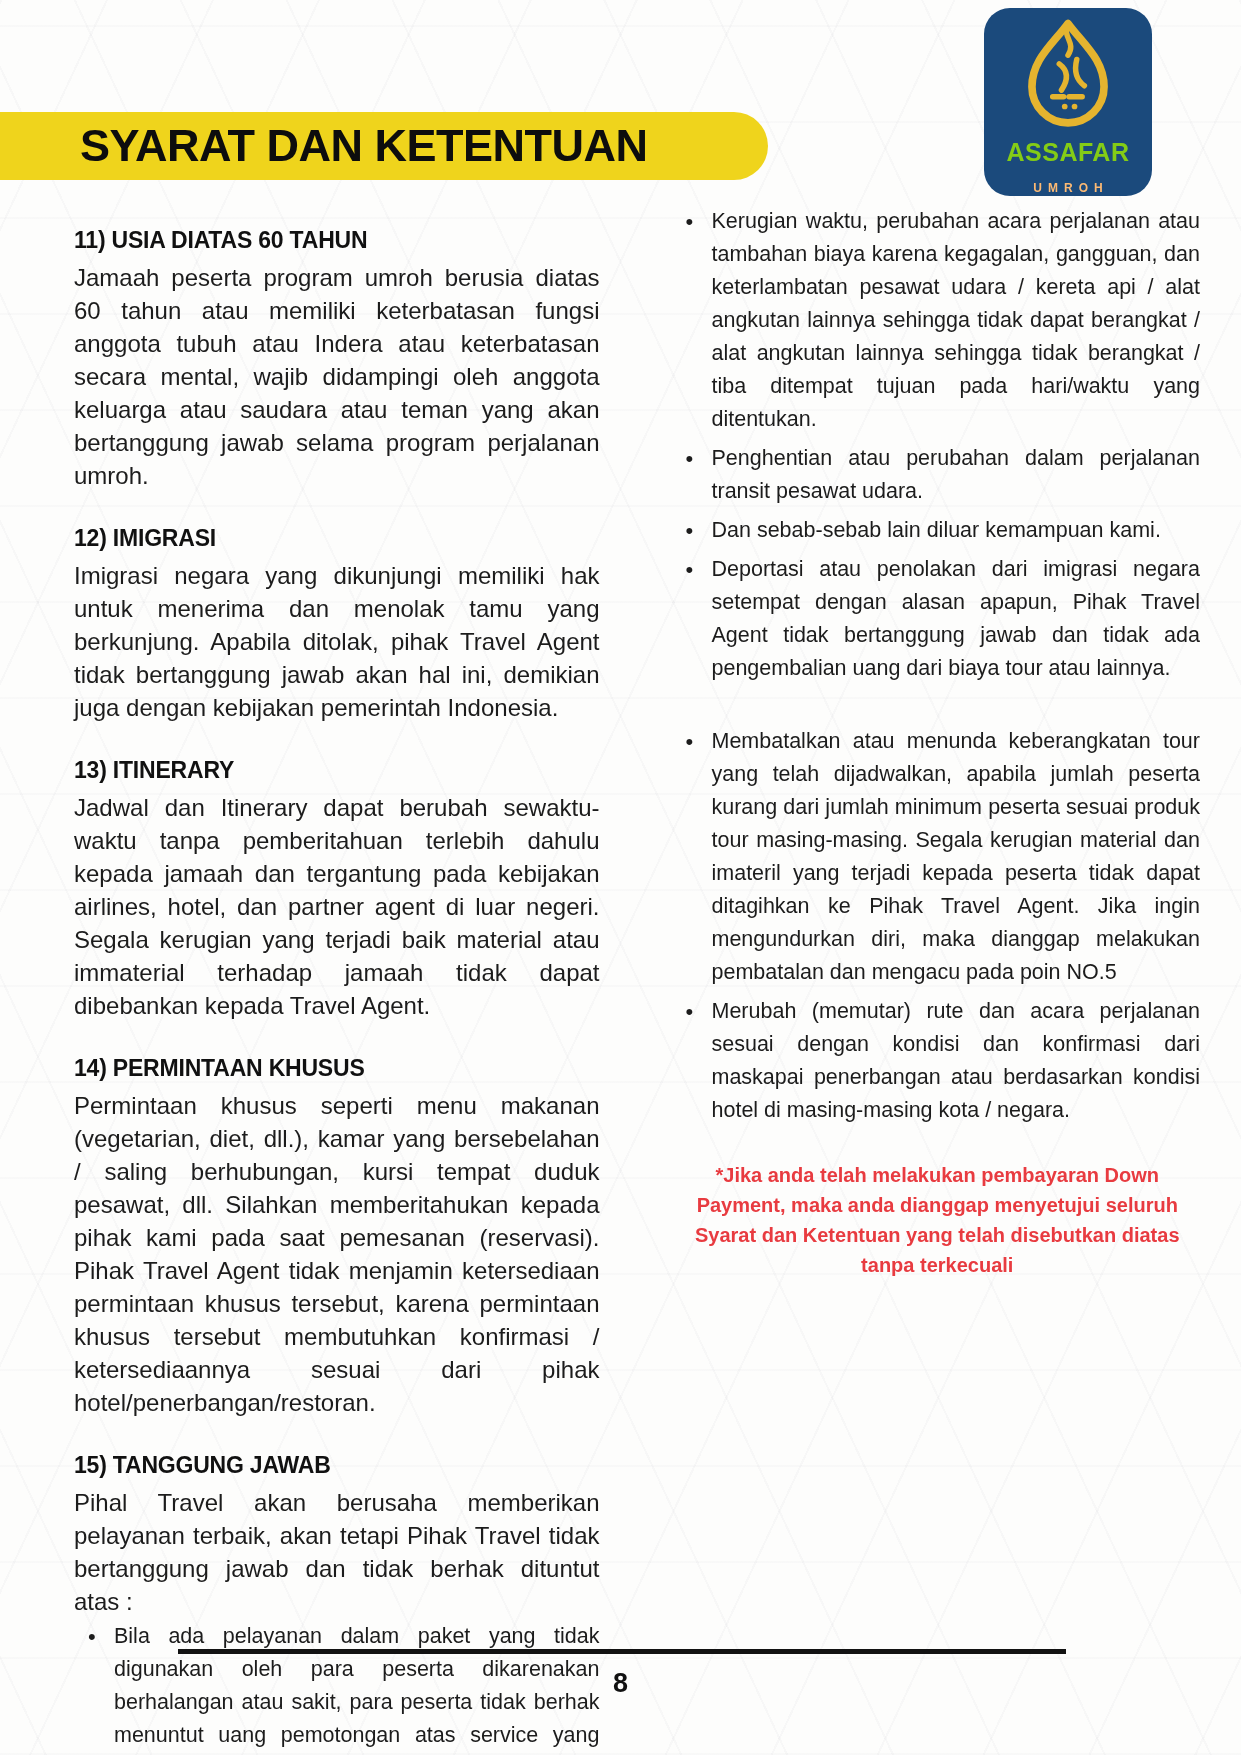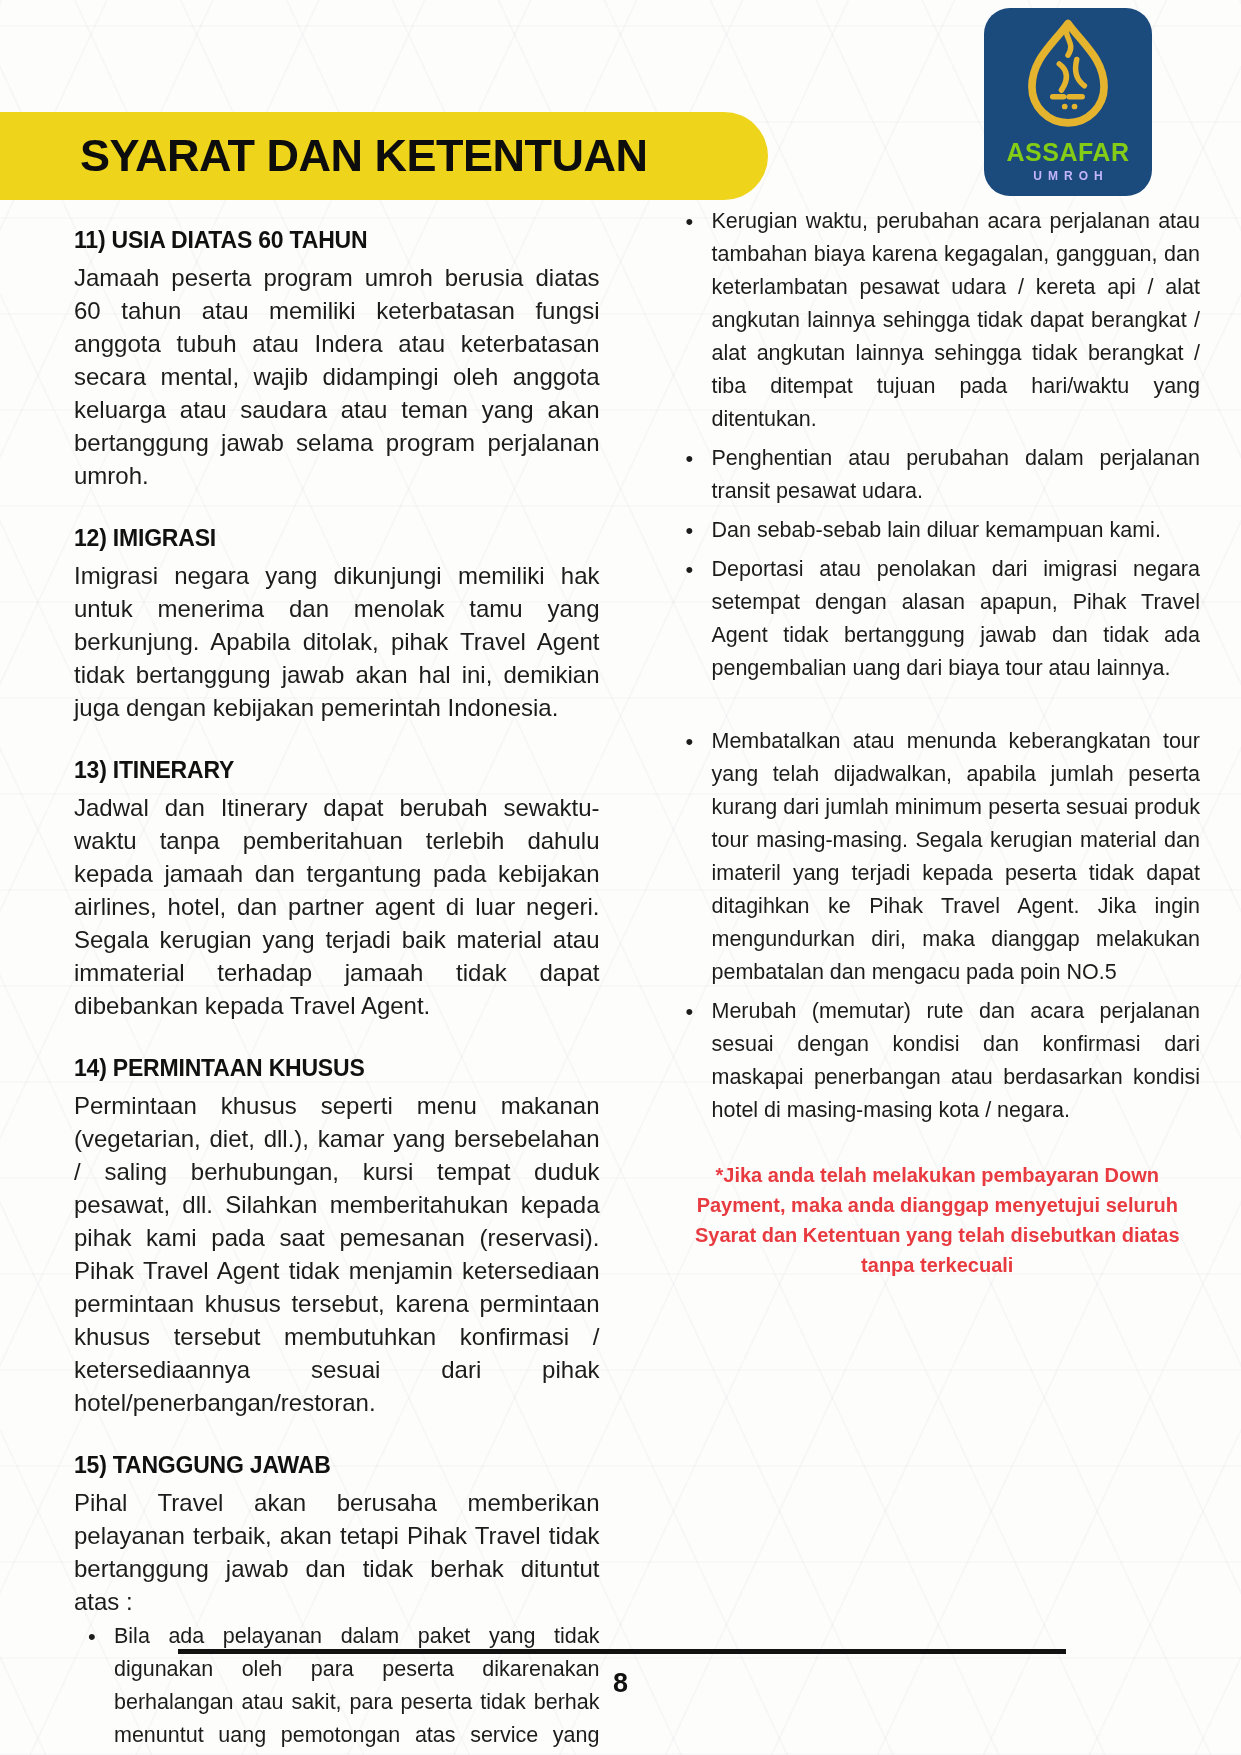--- a/index.html
+++ b/index.html
@@ -13,21 +13,21 @@
     background-image:
       repeating-linear-gradient(115deg, rgba(150,150,165,0.055) 0 2px, transparent 2px 96px),
       repeating-linear-gradient(245deg, rgba(150,150,165,0.055) 0 2px, transparent 2px 96px),
       repeating-linear-gradient(0deg,   rgba(150,150,165,0.045) 0 2px, transparent 2px 96px);
     overflow:hidden;
   }
 
   
   .banner {
     position:absolute; top:112px; left:0;
-    width:768px; height:88px;
+    width:768px; height:68px;
     background:#EFD41C;
     border-radius:0 46px 46px 0;
     display:flex; align-items:center;
     padding-left:80px;
   }
   .banner h1 {
     font-size:45px; font-weight:800; letter-spacing:-0.5px;
     color:#0d0d0d; white-space:nowrap;
   }
   .logo-badge {
@@ -37,22 +37,22 @@
     border-radius:26px;
     display:flex; flex-direction:column; align-items:center;
     padding-top:10px;
   }
   .logo-badge svg { display:block; }
   .logo-name {
     margin-top:2px;
     color:#84cc16; font-weight:800; font-size:25px; letter-spacing:0.5px;
   }
   .logo-sub {
-    margin-top:2px;
-    color:#c4b5fd; font-weight:700; font-size:12px; letter-spacing:6px;
+    margin-top:14px;
+    color:#fdba74; font-weight:700; font-size:12px; letter-spacing:6px;
     padding-left:6px; 
   }
 
   
   .content {
     position:absolute; top:205px; left:74px;
     width:1126px;
     display:flex; gap:75px;
   }
   .col { width:539px; }

